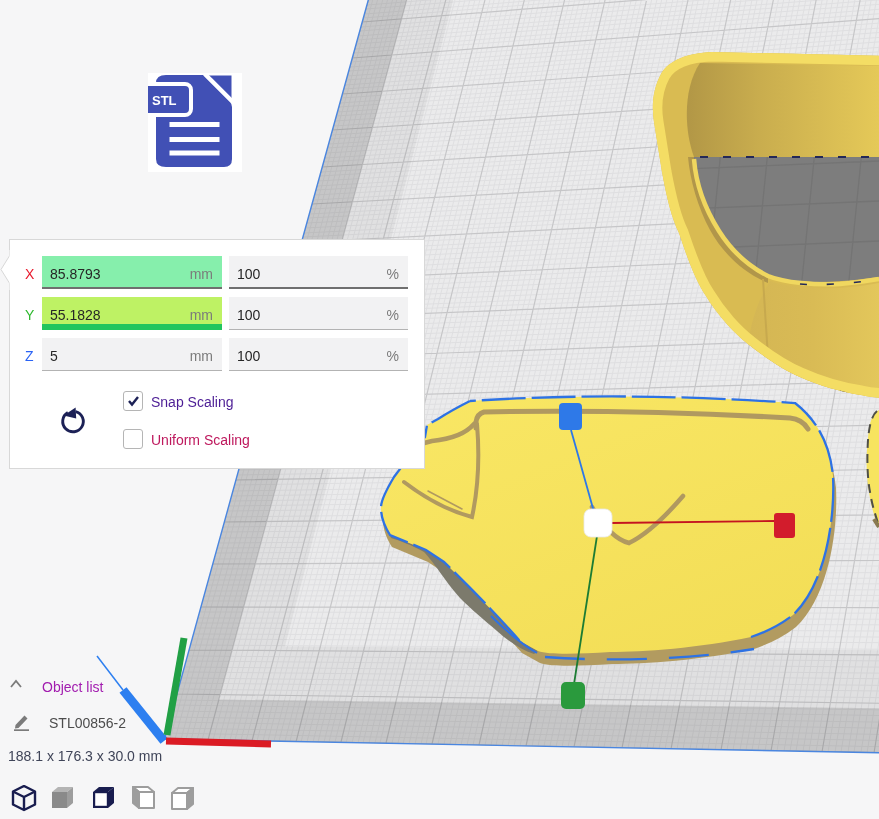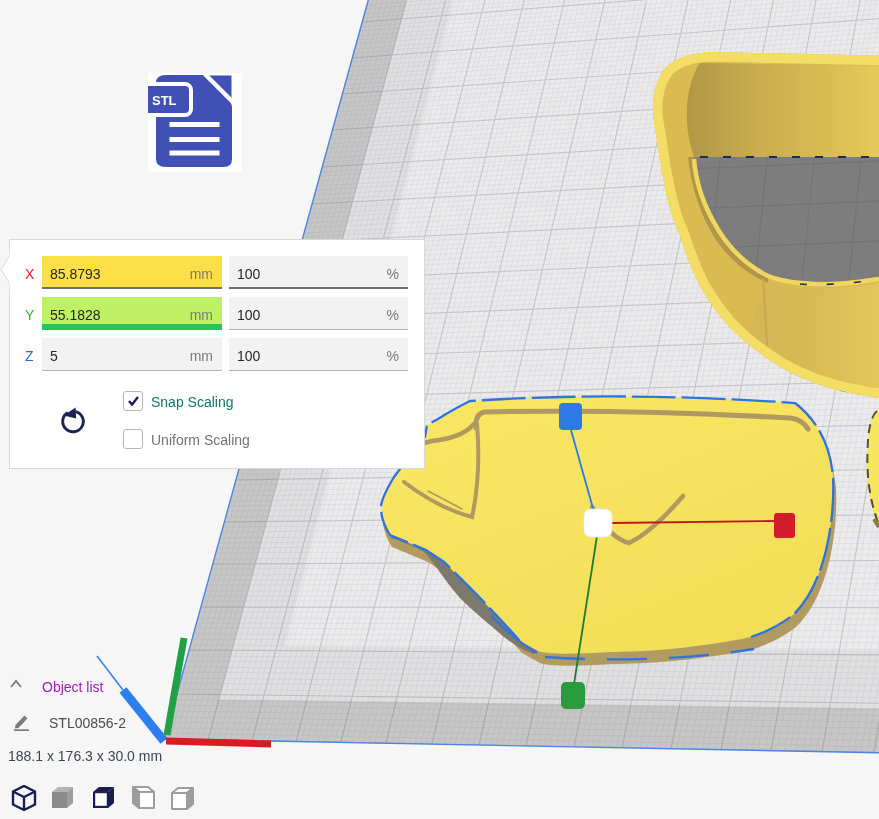--- a/index.html
+++ b/index.html
@@ -94,21 +94,21 @@
 <rect x="21.5" y="49" width="50" height="5" fill="#ffffff"></rect>
 <rect x="21.5" y="64" width="50" height="5" fill="#ffffff"></rect>
 <rect x="21.5" y="77.5" width="50" height="5" fill="#ffffff"></rect>
 </svg>
 <div class="abs" style="left:9px;top:239px;width:416px;height:230px;background:#ffffff;border:1px solid #d8d8d8"></div>
 <svg class="abs" style="left:0px;top:250px" width="12" height="40" viewBox="0 0 12 40">
     <path d="M10,0 L10,5 L1,19.5 L10,34 L10,40" fill="#ffffff" stroke="#d8d8d8" stroke-width="1"></path>
     <rect x="9.6" y="0" width="3" height="40" fill="#ffffff"></rect>
   </svg>
 <span class="abs" style="left:25px;top:266px;font-size:14px;color:#e8192c">X</span>
-<div class="abs" style="left:42px;top:256px;width:180px;height:33px;background:#fde047;border-bottom:2px solid #6f6f6f;font-size:14px;color:#262626">
+<div class="abs" style="left:42px;top:256px;width:180px;height:33px;background:#86efac;border-bottom:2px solid #6f6f6f;font-size:14px;color:#262626">
     <span class="abs" style="left:8px;top:10px">85.8793</span>
     <span class="abs" style="right:9px;top:10px;color:#7b7b7b">mm</span>
   </div>
 <div class="abs" style="left:229px;top:256px;width:179px;height:33px;background:#f2f2f3;border-bottom:2px solid #6f6f6f;font-size:14px;color:#262626">
     <span class="abs" style="left:8px;top:10px">100</span>
     <span class="abs" style="right:9px;top:10px;color:#7b7b7b">%</span>
   </div>
 <span class="abs" style="left:25px;top:307px;font-size:14px;color:#2db82d">Y</span>
 <div class="abs" style="left:42px;top:297px;width:180px;height:33px;background:#bef264;border-bottom:6px solid #22c55e;font-size:14px;color:#262626">
     <span class="abs" style="left:8px;top:10px">55.1828</span>
@@ -128,23 +128,23 @@
     <span class="abs" style="right:9px;top:10px;color:#7b7b7b">%</span>
   </div>
 <svg class="abs" style="left:58px;top:402px" width="32" height="32" viewBox="0 0 32 32">
 <path d="M9.85,10.58 A10.3,10.3 0 1 0 17.67,9.55" stroke="#1c2156" stroke-width="2.9" fill="none"></path>
 <path d="M5.6,13.6 L17.6,5.5 L18.2,16.5 Z" fill="#1c2156"></path>
 </svg>
 <div class="abs" style="left:123px;top:391px;width:20px;height:20px;background:#fff;border:1px solid #b5b5b5;border-radius:3px"></div>
 <svg class="abs" style="left:127px;top:395px" width="13" height="12" viewBox="0 0 13 12">
     <path d="M2,6 L5,9.5 L11,2" stroke="#1c2156" stroke-width="2.4" fill="none"></path>
   </svg>
-<span class="abs" style="left:151px;top:394px;font-size:14px;color:#0f766e">Snap Scaling</span>
+<span class="abs" style="left:151px;top:394px;font-size:14px;color:#4c1d95">Snap Scaling</span>
 <div class="abs" style="left:123px;top:429px;width:20px;height:20px;background:#fff;border:1px solid #b5b5b5;border-radius:3px"></div>
-<span class="abs" style="left:151px;top:432px;font-size:14px;color:#737373">Uniform Scaling</span>
+<span class="abs" style="left:151px;top:432px;font-size:14px;color:#be185d">Uniform Scaling</span>
 <svg class="abs" style="left:10px;top:679px" width="12" height="10" viewBox="0 0 12 10">
     <path d="M1,8 L6,2 L11,8" stroke="#7b7b7b" stroke-width="1.8" fill="none"></path>
   </svg>
 <span class="abs" style="left:42px;top:679px;font-size:14px;color:#a21caf">Object list</span>
 <svg class="abs" style="left:13px;top:714px" width="17" height="17" viewBox="0 0 17 17">
 <path d="M2.5,11 L11.5,1.5 L14.5,4.5 L5.5,14 L2,14.5 Z" fill="#7b7b7b"></path>
 <line x1="1" y1="16.2" x2="16" y2="16.2" stroke="#7b7b7b" stroke-width="1.8"></line>
 </svg>
 <span class="abs" style="left:49px;top:715px;font-size:14px;color:#4c4c4c">STL00856-2</span>
 <span class="abs" style="left:8px;top:748px;font-size:14px;color:#3f4458">188.1 x 176.3 x 30.0 mm</span>

